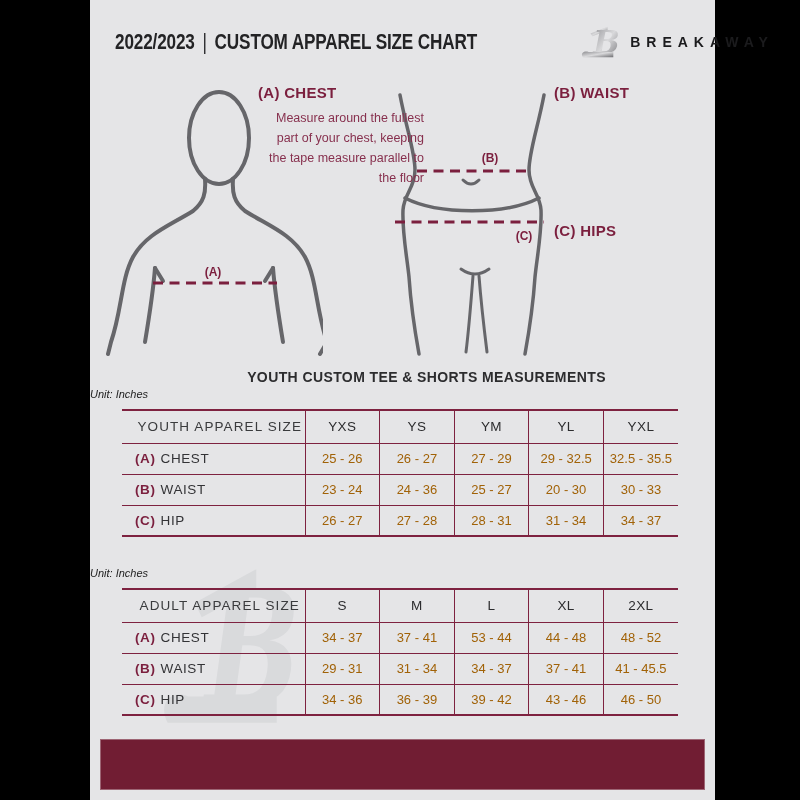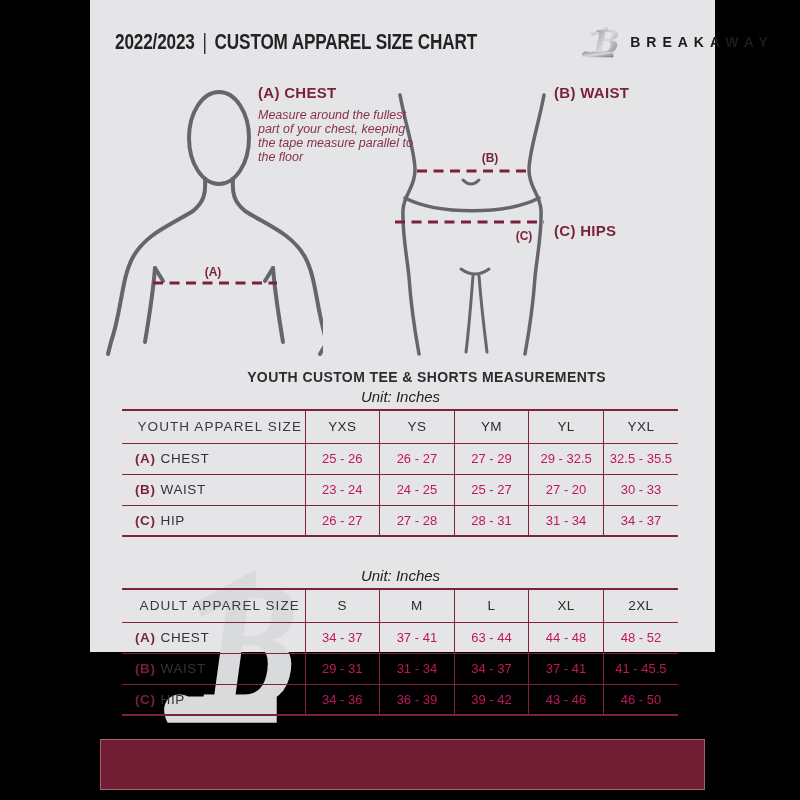--- a/index.html
+++ b/index.html
@@ -9,66 +9,66 @@
     --footer:#711d33;
     --ink:#2e2e30;
     --bg:#e5e5e7;
     --fig:#66666a;
     --wm:#d9dadc;
   }
   *{margin:0;padding:0;box-sizing:border-box;}
   html,body{width:800px;height:800px;}
   body{background:#000;position:relative;overflow:hidden;
        font-family:"Liberation Sans","DejaVu Sans",sans-serif;color:var(--ink);}
-  .page{position:absolute;left:90px;top:0;width:625px;height:652px;background:var(--bg);}
+  .page{position:absolute;left:90px;top:0;width:625px;height:800px;background:var(--bg);}
 
   
   .header-bar{position:absolute;top:22px;left:25px;right:22px;height:40px;
               display:flex;justify-content:space-between;align-items:center;}
   .doc-title{font-weight:bold;font-size:22px;letter-spacing:-0.2px;color:#232325;
              transform:scaleX(0.78);transform-origin:left center;white-space:nowrap;}
   .doc-title .sep{font-weight:400;padding:0 10px;color:#2b2b2d;}
   .brand{display:flex;align-items:center;gap:9px;}
   .brand-name{font-weight:bold;font-size:14px;letter-spacing:6px;color:#1b1b1d;white-space:nowrap;}
 
   
   .inst{position:absolute;z-index:2;}
   .inst-heading{font-weight:bold;font-size:15px;color:var(--maroon);letter-spacing:0.3px;margin-bottom:7px;}
-  .inst-body{font-style:italic;font-size:12.5px;line-height:14px;color:var(--maroon-soft);white-space:pre-line;}
+  .inst-body{font-size:12.5px;line-height:20px;color:var(--maroon-soft);white-space:pre-line;text-align:right;}
   .inst-chest{left:168px;top:84px;width:166px;}
   .inst-waist{left:464px;top:84px;width:156px;}
   .inst-hips{left:464px;top:222px;width:162px;}
 
   .fig{position:absolute;z-index:1;}
   .fig-torso{left:15px;top:82px;}
   .fig-hips{left:303px;top:92px;}
   .measure-label{font-family:"Liberation Sans",sans-serif;font-size:12px;font-weight:bold;fill:var(--maroon);}
 
   
   .tbl-title{position:absolute;left:0;right:0;text-align:center;font-weight:bold;
              font-size:14px;letter-spacing:0.4px;color:#2c2c2e;z-index:2;margin-left:48px;}
-  .tbl-unit{position:absolute;left:0;right:4px;text-align:center;font-style:italic;
-            font-size:15px;color:#222;z-index:2;}
+  .tbl-unit{position:absolute;left:0;right:4px;font-style:italic;
+            font-size:11px;color:#222;z-index:2;}
   .youth-title{top:369px;} .youth-unit{top:388px;}
   .adult-title{top:548px;} .adult-unit{top:567px;}
   .size-table{position:absolute;left:32px;width:556px;border-collapse:collapse;table-layout:fixed;
               border-top:2px solid var(--line);border-bottom:2px solid var(--line);
               background:transparent;z-index:2;}
   .youth-table{top:409px;} .adult-table{top:588px;}
   .size-table th,.size-table td{border-left:1.5px solid var(--line);border-bottom:1.5px solid var(--line);
               padding:0;text-align:center;vertical-align:middle;font-weight:normal;}
   .size-table th:first-child,.size-table td:first-child{border-left:none;}
   .size-table tr:last-child td{border-bottom:none;}
   .size-table thead tr{height:33px;}
   .size-table tbody tr{height:31px;}
   .col-size-header{font-size:13.5px;letter-spacing:1.1px;color:#3a3b3d;text-align:center;padding-left:13px !important;}
   .size-head{font-weight:bold;font-size:13.5px;color:#2c2c2e;letter-spacing:0.4px;}
   .row-label{text-align:left !important;padding-left:13px !important;font-size:13.5px;letter-spacing:0.6px;color:#333336;}
   .row-key{color:var(--maroon);font-weight:bold;margin-right:5px;}
-  .cell-val{font-size:13px;color:#be185d;margin-top:40px;}
+  .cell-val{font-size:13px;color:#a16207;margin-top:40px;}
 
   
   .watermark{position:absolute;left:64px;top:550px;z-index:0;opacity:1;}
   .footer-bar{position:absolute;left:10px;top:739px;width:605px;height:51px;
               background:var(--footer);border:1px solid #9d6574;z-index:3;}
 </style>
 </head>
 <body>
 
 <div class="side-bar" style="position:absolute;left:0;top:0;width:90px;height:800px;background:#000;"></div>
@@ -170,23 +170,23 @@
         <td class="row-label"><span class="row-key">(A)</span><span>CHEST</span></td>
         <td class="cell-val">25 - 26</td>
         <td class="cell-val">26 - 27</td>
         <td class="cell-val">27 - 29</td>
         <td class="cell-val">29 - 32.5</td>
         <td class="cell-val">32.5 - 35.5</td>
       </tr>
       <tr>
         <td class="row-label"><span class="row-key">(B)</span><span>WAIST</span></td>
         <td class="cell-val">23 - 24</td>
-        <td class="cell-val">24 - 25</td>
+        <td class="cell-val">24 - 36</td>
         <td class="cell-val">25 - 27</td>
-        <td class="cell-val">27 - 20</td>
+        <td class="cell-val">20 - 30</td>
         <td class="cell-val">30 - 33</td>
       </tr>
       <tr>
         <td class="row-label"><span class="row-key">(C)</span><span>HIP</span></td>
         <td class="cell-val">26 - 27</td>
         <td class="cell-val">27 - 28</td>
         <td class="cell-val">28 - 31</td>
         <td class="cell-val">31 - 34</td>
         <td class="cell-val">34 - 37</td>
       </tr>
@@ -211,21 +211,21 @@
         <th class="size-head">L</th>
         <th class="size-head">XL</th>
         <th class="size-head">2XL</th>
       </tr>
     </thead>
     <tbody>
       <tr>
         <td class="row-label"><span class="row-key">(A)</span><span>CHEST</span></td>
         <td class="cell-val">34 - 37</td>
         <td class="cell-val">37 - 41</td>
-        <td class="cell-val">63 - 44</td>
+        <td class="cell-val">53 - 44</td>
         <td class="cell-val">44 - 48</td>
         <td class="cell-val">48 - 52</td>
       </tr>
       <tr>
         <td class="row-label"><span class="row-key">(B)</span><span>WAIST</span></td>
         <td class="cell-val">29 - 31</td>
         <td class="cell-val">31 - 34</td>
         <td class="cell-val">34 - 37</td>
         <td class="cell-val">37 - 41</td>
         <td class="cell-val">41 - 45.5</td>

